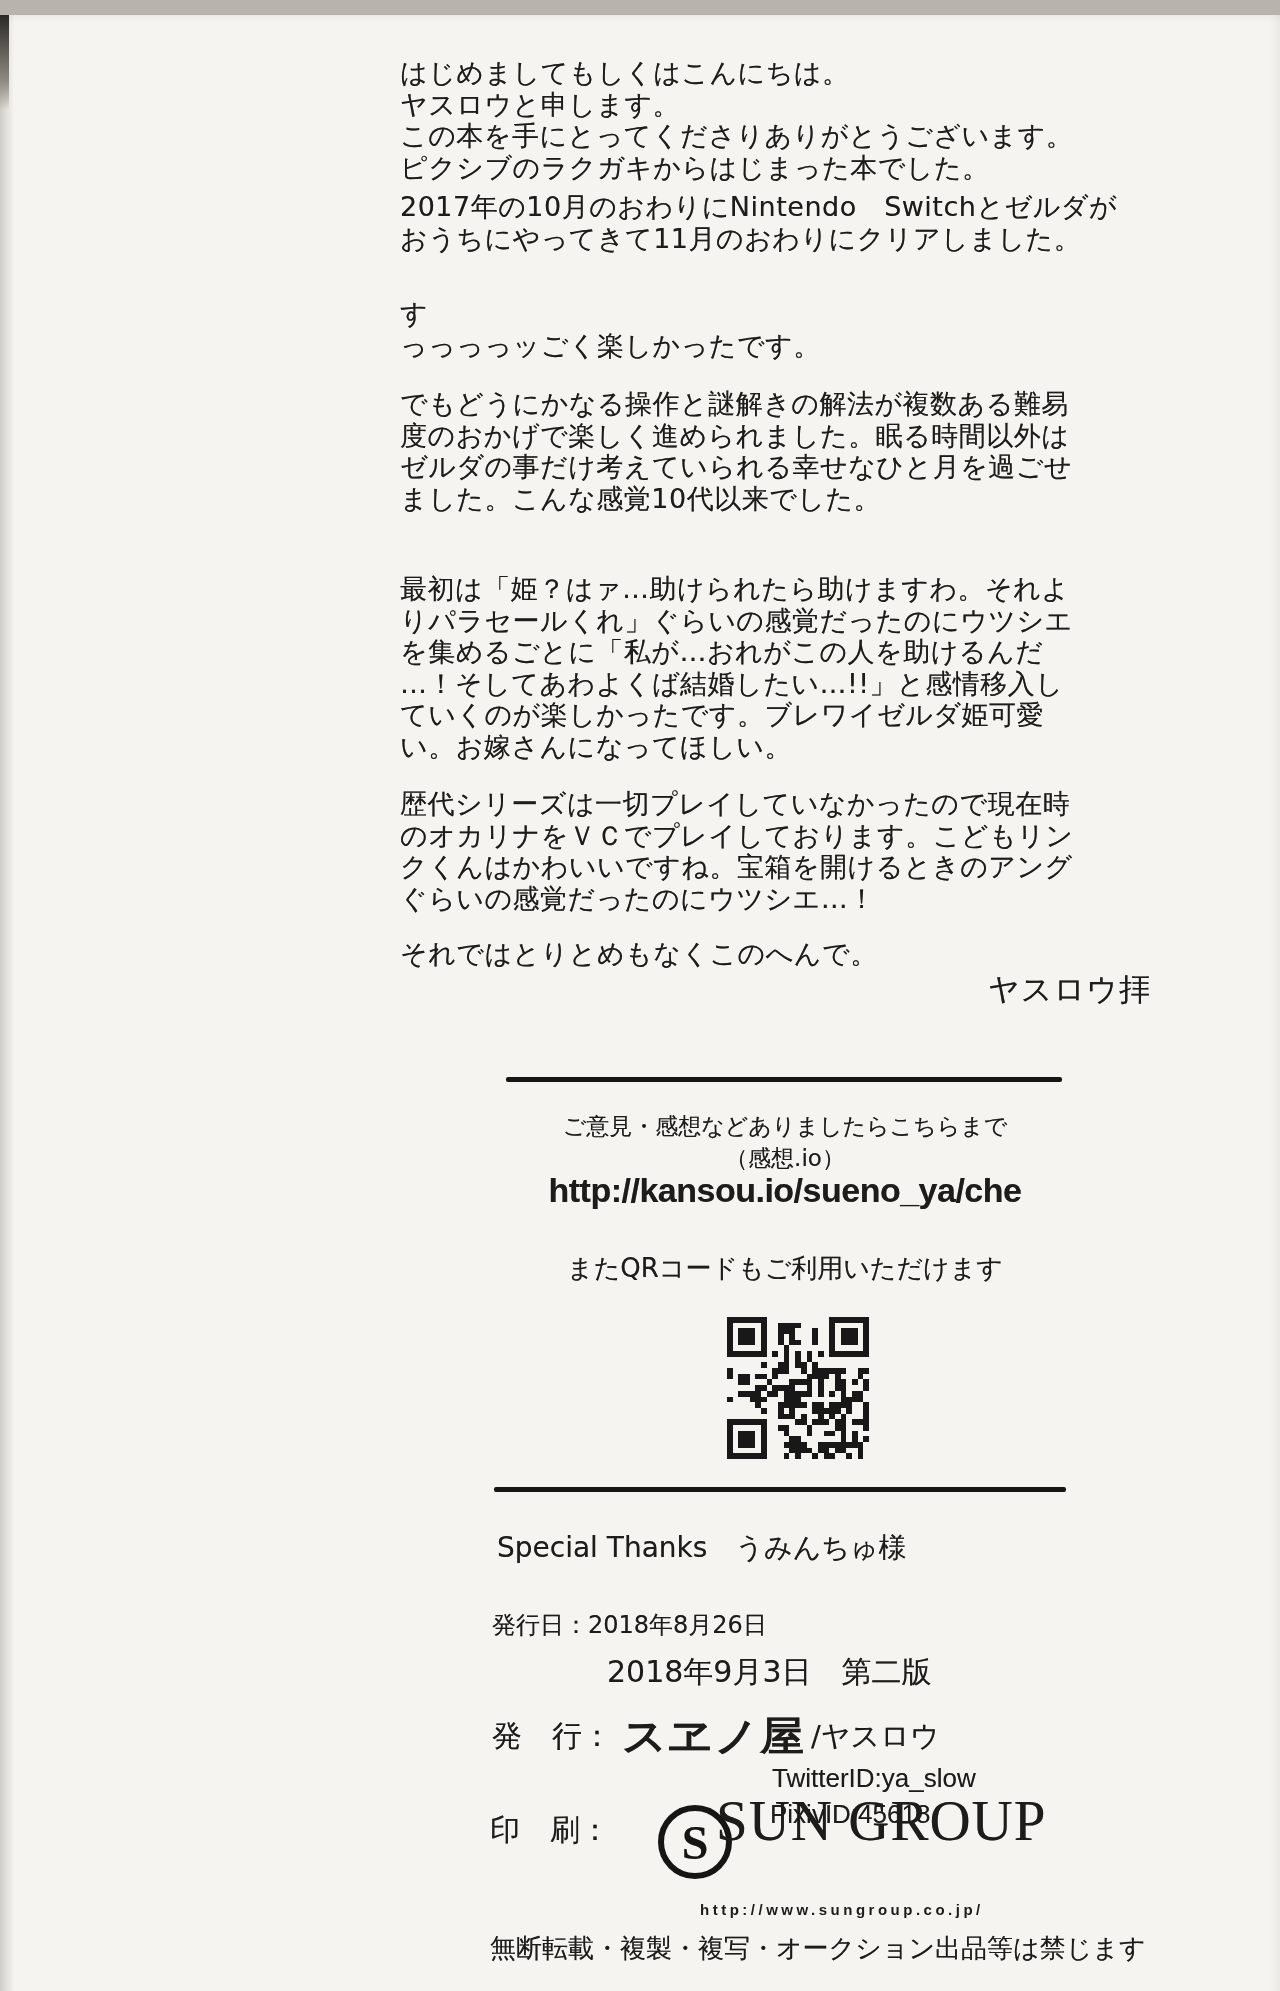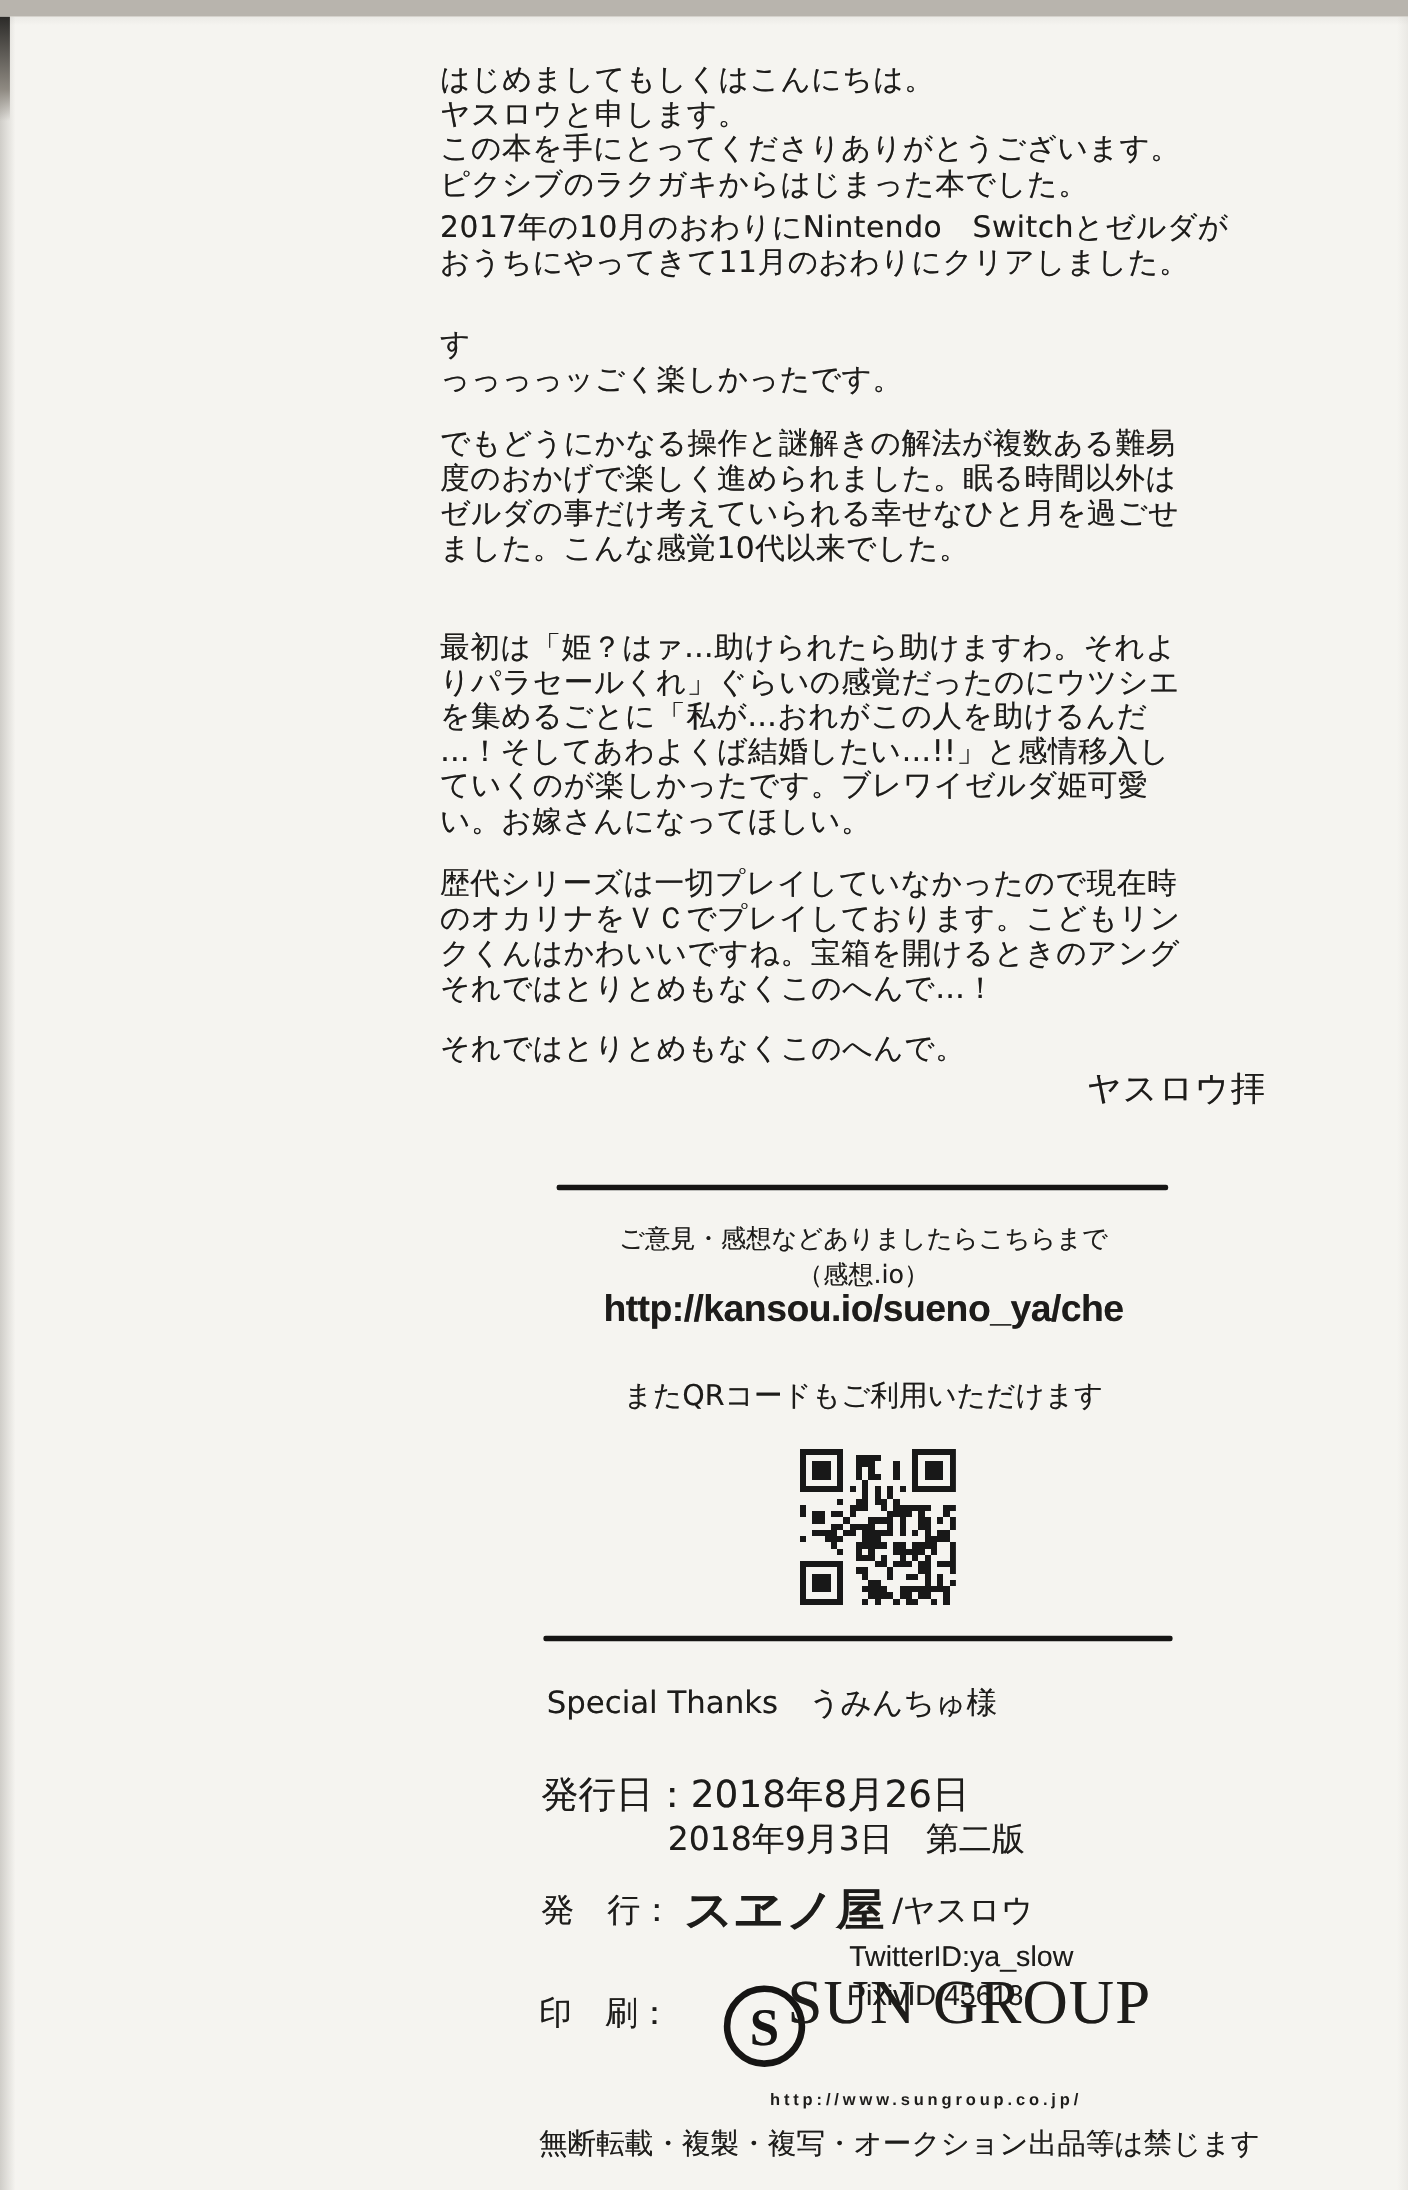--- a/index.html
+++ b/index.html
@@ -43,21 +43,21 @@
   .fb{position:absolute;left:495px;width:580px;text-align:center;white-space:pre;
       text-shadow:0 0 .4px rgba(30,28,26,.5);}
   #fb-line1{top:1096px;font-size:23px;}
   #fb-line2{top:1128px;font-size:23px;}
   #fb-url{top:1156px;font-size:34px;font-weight:700;letter-spacing:-.5px;
           font-family:"Liberation Sans","DejaVu Sans",sans-serif;}
   #fb-qr-note{top:1236px;font-size:26px;}
   .qr{position:absolute;left:727px;top:1302px;width:142px;height:142px;}
   .colo{position:absolute;white-space:pre;text-shadow:0 0 .4px rgba(30,28,26,.5);}
   #special-thanks{left:497px;top:1514px;font-size:28px;}
-  #pub-date-1{left:492px;top:1594px;font-size:34px;}
+  #pub-date-1{left:492px;top:1594px;font-size:24px;}
   #pub-date-2{left:607px;top:1637px;font-size:30px;}
   #publisher-line{left:492px;top:1692px;display:flex;align-items:center;}
   #publisher-line .label{font-size:30px;}
   .pub-logo{
     font-size:44px;font-weight:700;letter-spacing:1px;margin:0 6px 0 10px;
     transform:scaleY(.92);display:inline-block;
   }
   #publisher-line .suffix{font-size:29px;}
   #twitter-id{left:772px;top:1748px;font-size:26px;font-family:"Liberation Sans","DejaVu Sans",sans-serif;}
   #pixiv-id{left:770px;top:1784px;font-size:26px;font-family:"Liberation Sans","DejaVu Sans",sans-serif;}
@@ -114,21 +114,21 @@
       <p>を集めるごとに「私が…おれがこの人を助けるんだ</p>
       <p>…！そしてあわよくば結婚したい…!!」と感情移入し</p>
       <p>ていくのが楽しかったです。ブレワイゼルダ姫可愛</p>
       <p>い。お嫁さんになってほしい。</p>
     </section>
 
     <section class="para" style="top:773px">
       <p>歴代シリーズは一切プレイしていなかったので現在時</p>
       <p>のオカリナをＶＣでプレイしております。こどもリン</p>
       <p>クくんはかわいいですね。宝箱を開けるときのアング</p>
-      <p>それではとりとめもなくこのへんで…！</p>
+      <p>ぐらいの感覚だったのにウツシエ…！</p>
     </section>
 
     <section class="para" style="top:923px">
       <p>それではとりとめもなくこのへんで。</p>
     </section>
   </div>
 
   <div class="signoff">ヤスロウ拝</div>
 
   <div class="divider" id="divider-top"></div>

